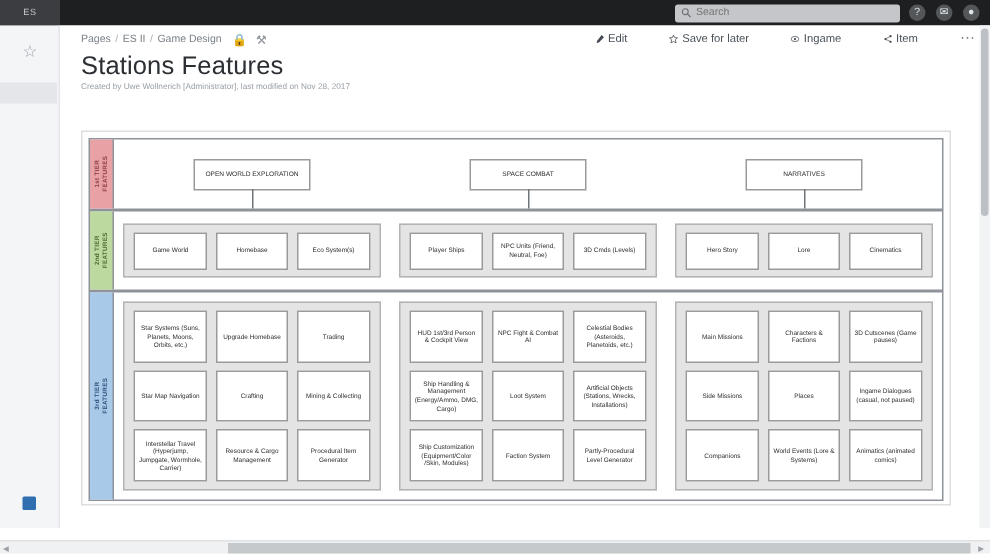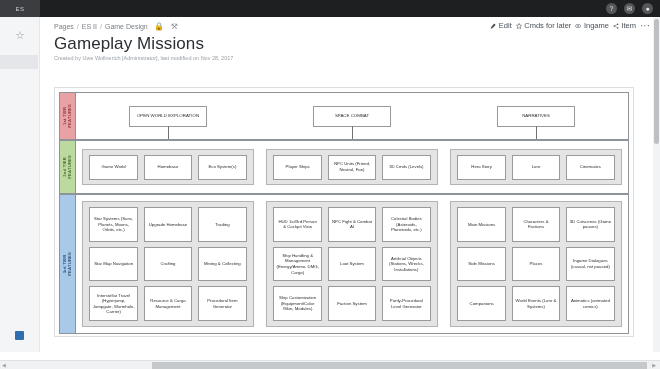--- a/index.html
+++ b/index.html
@@ -66,21 +66,21 @@
     position: absolute; left: 14px; top: 5px;
     font-size: 7px; color: #7a8087; display: flex; align-items: center; gap: 3px;
   }
   .breadcrumb a { color: #7a8087; text-decoration: none; }
   .bc-sep { color: #a8adb3; }
   .lock-icon { color: #c0493c; font-size: 8px; margin-left: 4px; }
   .tag-icon { color: #8b9099; font-size: 8px; margin-left: 3px; }
 
   .actions {
     position: absolute; right: 10px; top: 4px;
-    display: flex; align-items: center; gap: 4px;
+    display: flex; align-items: center; gap: 28px;
     font-size: 7.5px; color: #4a5159;
   }
   .action { display: flex; align-items: center; gap: 2.5px; cursor: pointer; }
   .action svg { flex: none; }
   .action-more { font-size: 10px; color: #6b7178; line-height: 6px; }
 
   .page-title {
     position: absolute; left: 14px; top: 17px;
     font-size: 17px; font-weight: normal; color: #2b2f33;
     letter-spacing: .1px;
@@ -179,20 +179,27 @@
   .hscroll-arrow.right { position: absolute; right: 2px; }
 </style>
 </head>
 <body>
 
 <div class="topbar">
   <div class="topbar-logo">
     <span>ES</span>
   </div>
   <div class="topbar-spacer"></div>
+  <div class="search-wrap">
+    <svg class="search-icon" viewBox="0 0 16 16">
+      <circle cx="6.5" cy="6.5" r="4.5" fill="none" stroke="#6a6d70" stroke-width="1.6"></circle>
+      <line x1="10" y1="10" x2="14.5" y2="14.5" stroke="#6a6d70" stroke-width="1.8"></line>
+    </svg>
+    <input class="search-input" type="text" placeholder="Search" style="">
+  </div>
   <div class="top-icon">
     <span>?</span>
   </div>
   <div class="top-icon">
     <span>✉</span>
   </div>
   <div class="top-icon">
     <span>●</span>
   </div>
 </div>
@@ -219,21 +226,21 @@
     <div class="action">
       <svg width="6" height="6" viewBox="0 0 16 16">
         <path d="M11 1l4 4-9 9-4 1 1-4z" fill="#42484f"></path>
       </svg>
       <span>Edit</span>
     </div>
     <div class="action">
       <svg width="6" height="6" viewBox="0 0 16 16">
         <path d="M8 1l2 4.5 5 .5-3.7 3.3L12.5 15 8 12.4 3.5 15l1.2-5.7L1 6l5-.5z" fill="none" stroke="#42484f" stroke-width="1.4"></path>
       </svg>
-      <span>Cmds for later</span>
+      <span>Save for later</span>
     </div>
     <div class="action">
       <svg width="6" height="6" viewBox="0 0 16 16">
         <ellipse cx="8" cy="8" rx="7" ry="4.5" fill="none" stroke="#42484f" stroke-width="1.3"></ellipse>
         <circle cx="8" cy="8" r="2" fill="#42484f"></circle>
       </svg>
       <span>Ingame</span>
     </div>
     <div class="action">
       <svg width="6" height="6" viewBox="0 0 16 16">
@@ -243,21 +250,21 @@
         <line x1="4.5" y1="7" x2="11.5" y2="4" stroke="#42484f" stroke-width="1.2"></line>
         <line x1="4.5" y1="9" x2="11.5" y2="12" stroke="#42484f" stroke-width="1.2"></line>
       </svg>
       <span>Item</span>
     </div>
     <div class="action action-more">
       <span>···</span>
     </div>
   </div>
 
-  <h1 class="page-title">Gameplay Missions</h1>
+  <h1 class="page-title">Stations Features</h1>
   <div class="byline">Created by Uwe Wollnerich [Administrator], last modified on Nov 28, 2017</div>
 
   <div class="diagram">
     <div class="tiers">
 
       <div class="tier tier1">
         <div class="tier-label">
           <span>
             <span>1st TIER</span><br>
             <span>FEATURES</span>

